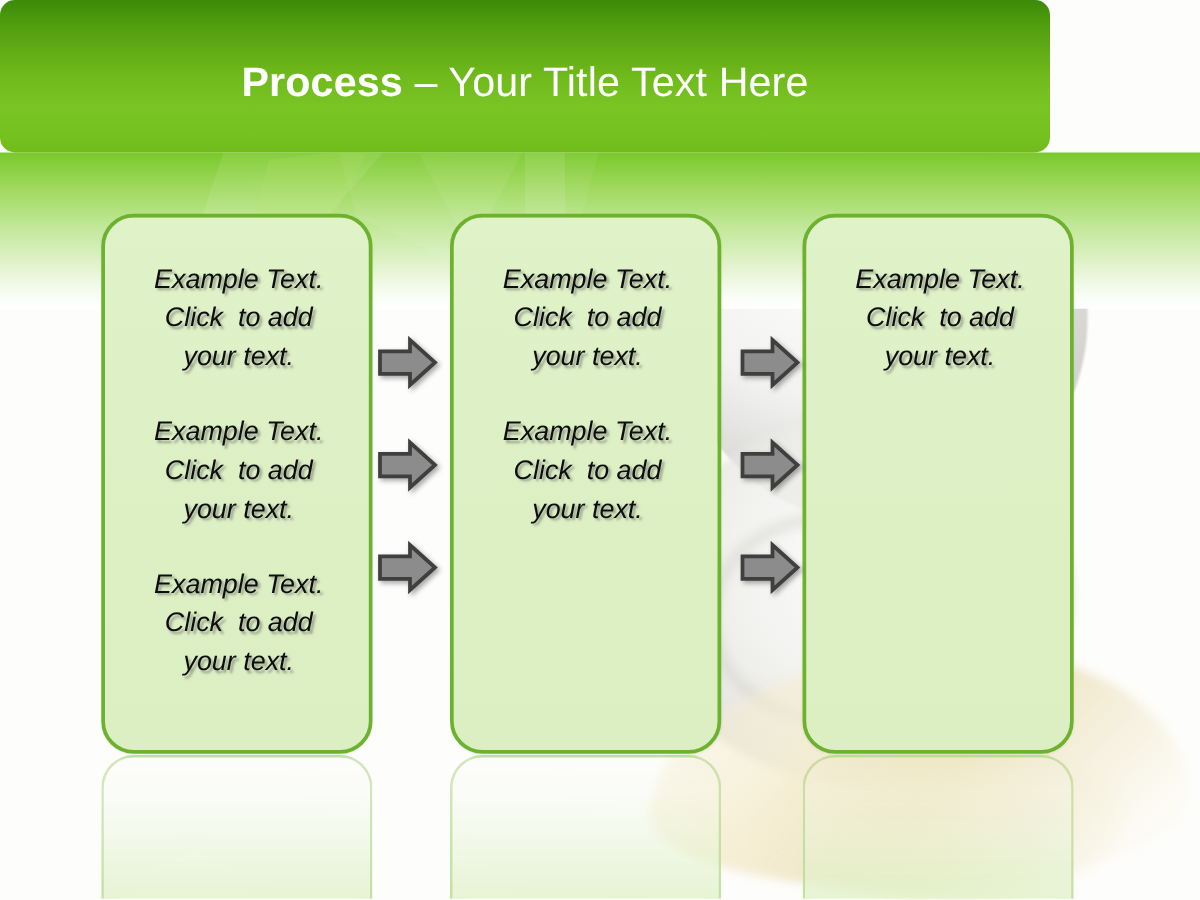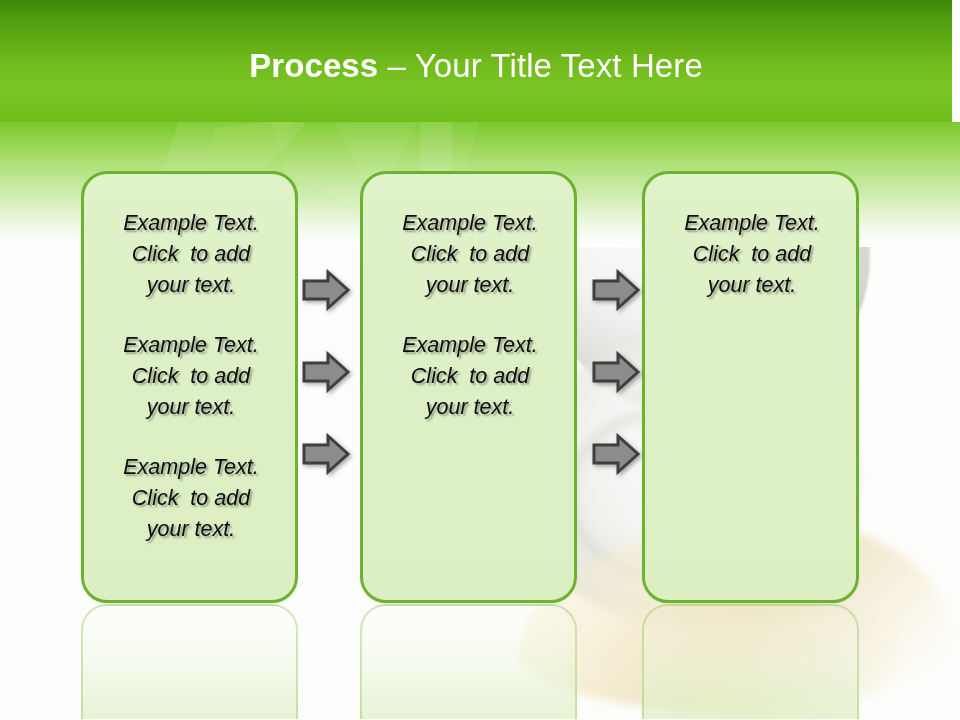--- a/index.html
+++ b/index.html
@@ -124,30 +124,31 @@
                 rgba(250,247,235,.25) 100%);
     border-radius: 50% 50% 40% 60% / 60% 40% 60% 40%;
     filter: blur(5px);
   }
 
   
   .title-bar {
     position: absolute;
     left: 0;
     top: 0;
-    width: 952px;
+    width: 840px;
     height: 122px;
     background: linear-gradient(to bottom,
                 #3c8a08 0%,
                 #4e9c0d 14%,
                 #62ac16 34%,
                 #71bb1d 52%,
                 #79c524 70%,
                 #74c11f 88%,
                 #6fbc1b 100%);
+    border-radius: 12px;
   }
   .title-text {
     position: absolute;
     left: 0;
     right: 0;
     top: 46px;
     text-align: center;
     color: #ffffff;
     font-size: 33px;
     line-height: 40px;

